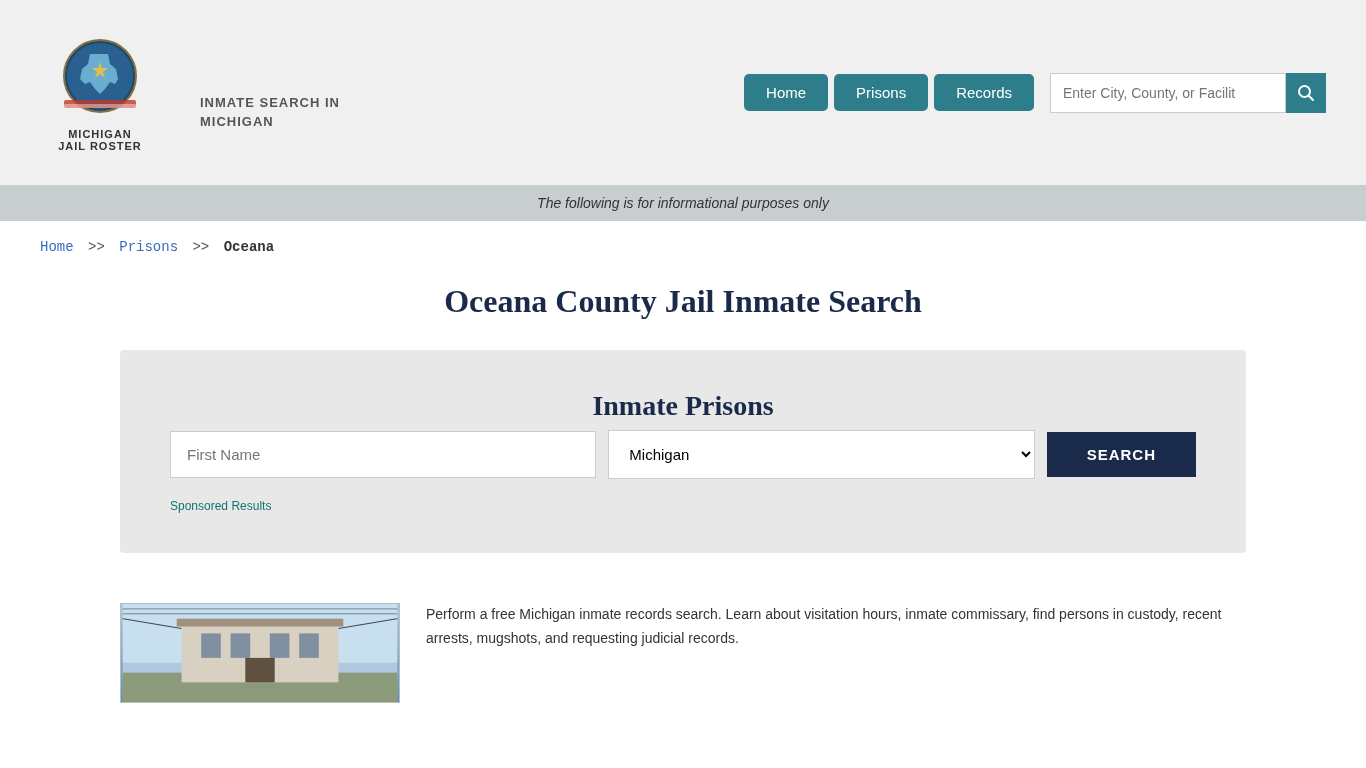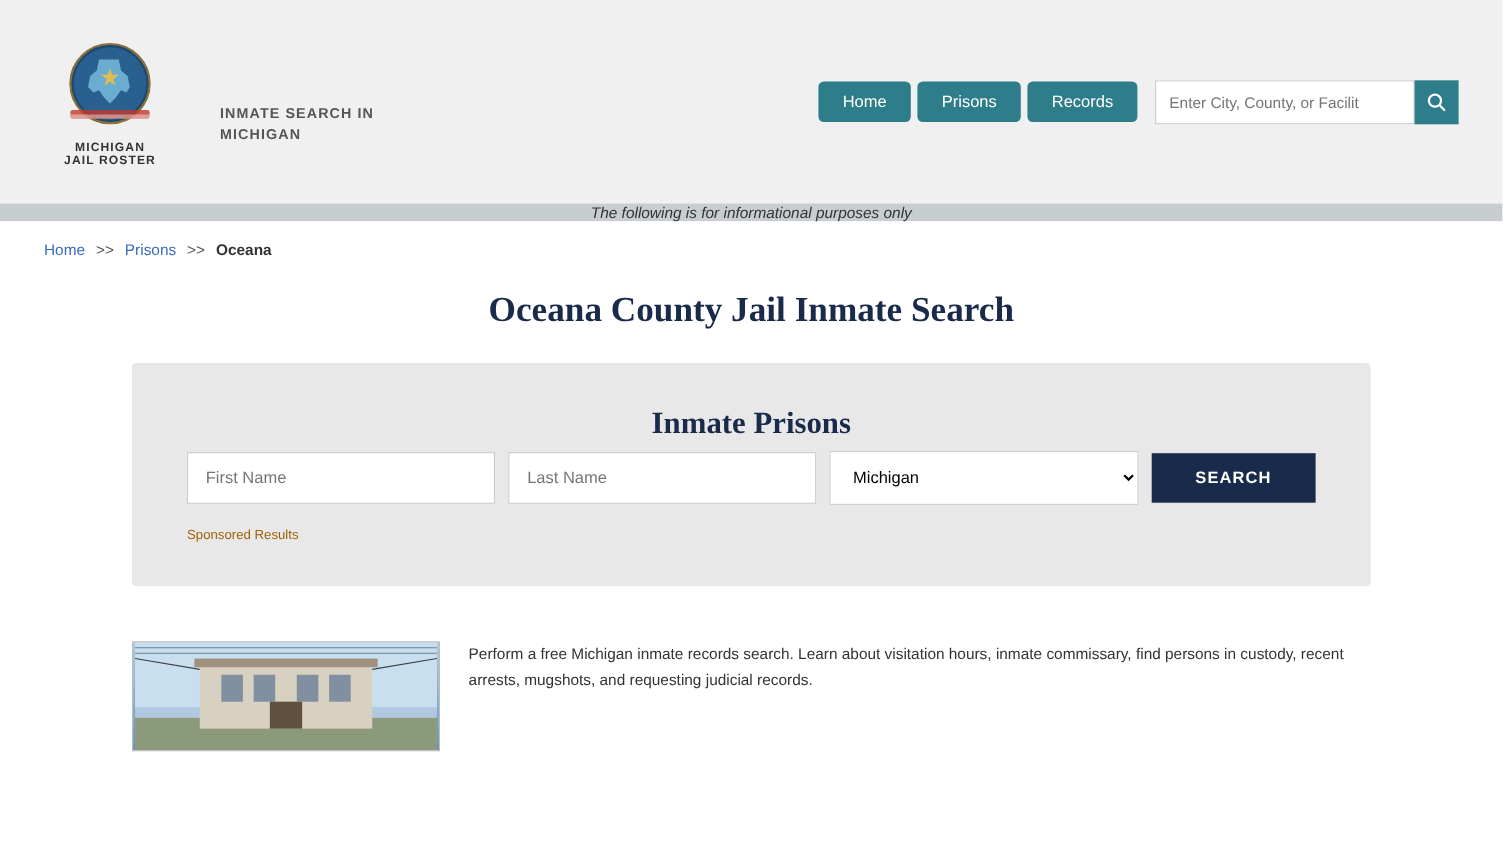--- a/index.html
+++ b/index.html
@@ -84,30 +84,31 @@
       font-size: 16px;
       display: flex;
       align-items: center;
       justify-content: center;
     }
 
     
     .info-bar {
       background: #c8cdd0;
       text-align: center;
+      padding: 10px;
       font-size: 14px;
       font-style: italic;
       color: #333;
       font-family: Arial, sans-serif;
     }
 
     
     .breadcrumb {
       padding: 18px 40px;
-      font-family: Liberation Sans, sans-serif;
+      font-family: Liberation Mono, monospace;
       font-size: 14px;
       color: #555;
     }
     .breadcrumb a {
       color: #3a6bbf;
       text-decoration: none;
     }
     .breadcrumb .sep { margin: 0 6px; color: #555; }
     .breadcrumb .current { font-weight: bold; color: #333; }
 
@@ -175,21 +176,21 @@
       padding: 14px 40px;
       font-size: 15px;
       font-weight: bold;
       font-family: Arial, sans-serif;
       cursor: pointer;
       letter-spacing: 1px;
     }
     .sponsored-label {
       font-family: Arial, sans-serif;
       font-size: 12px;
-      color: #a16207;
+      color: #0f766e;
       margin-top: 20px;
     }
 
     
     .bottom-section {
       display: flex;
       gap: 26px;
       padding: 20px 120px;
       align-items: flex-start;
     }
@@ -275,21 +276,20 @@
 
 <div class="page-title-wrap">
   <h1 class="page-title">Oceana County Jail Inmate Search</h1>
 </div>
 
 <div class="search-card">
   <h2 class="search-card-title">Inmate Prisons</h2>
 
   <div class="search-fields">
     <input type="text" placeholder="First Name" style="">
-    <input type="text" placeholder="Last Name" style="">
     <select>
       <option>Michigan</option>
       <option>Alabama</option>
       <option>Alaska</option>
       <option>Arizona</option>
       <option>California</option>
       <option>Florida</option>
       <option>Illinois</option>
       <option>New York</option>
       <option>Ohio</option>

